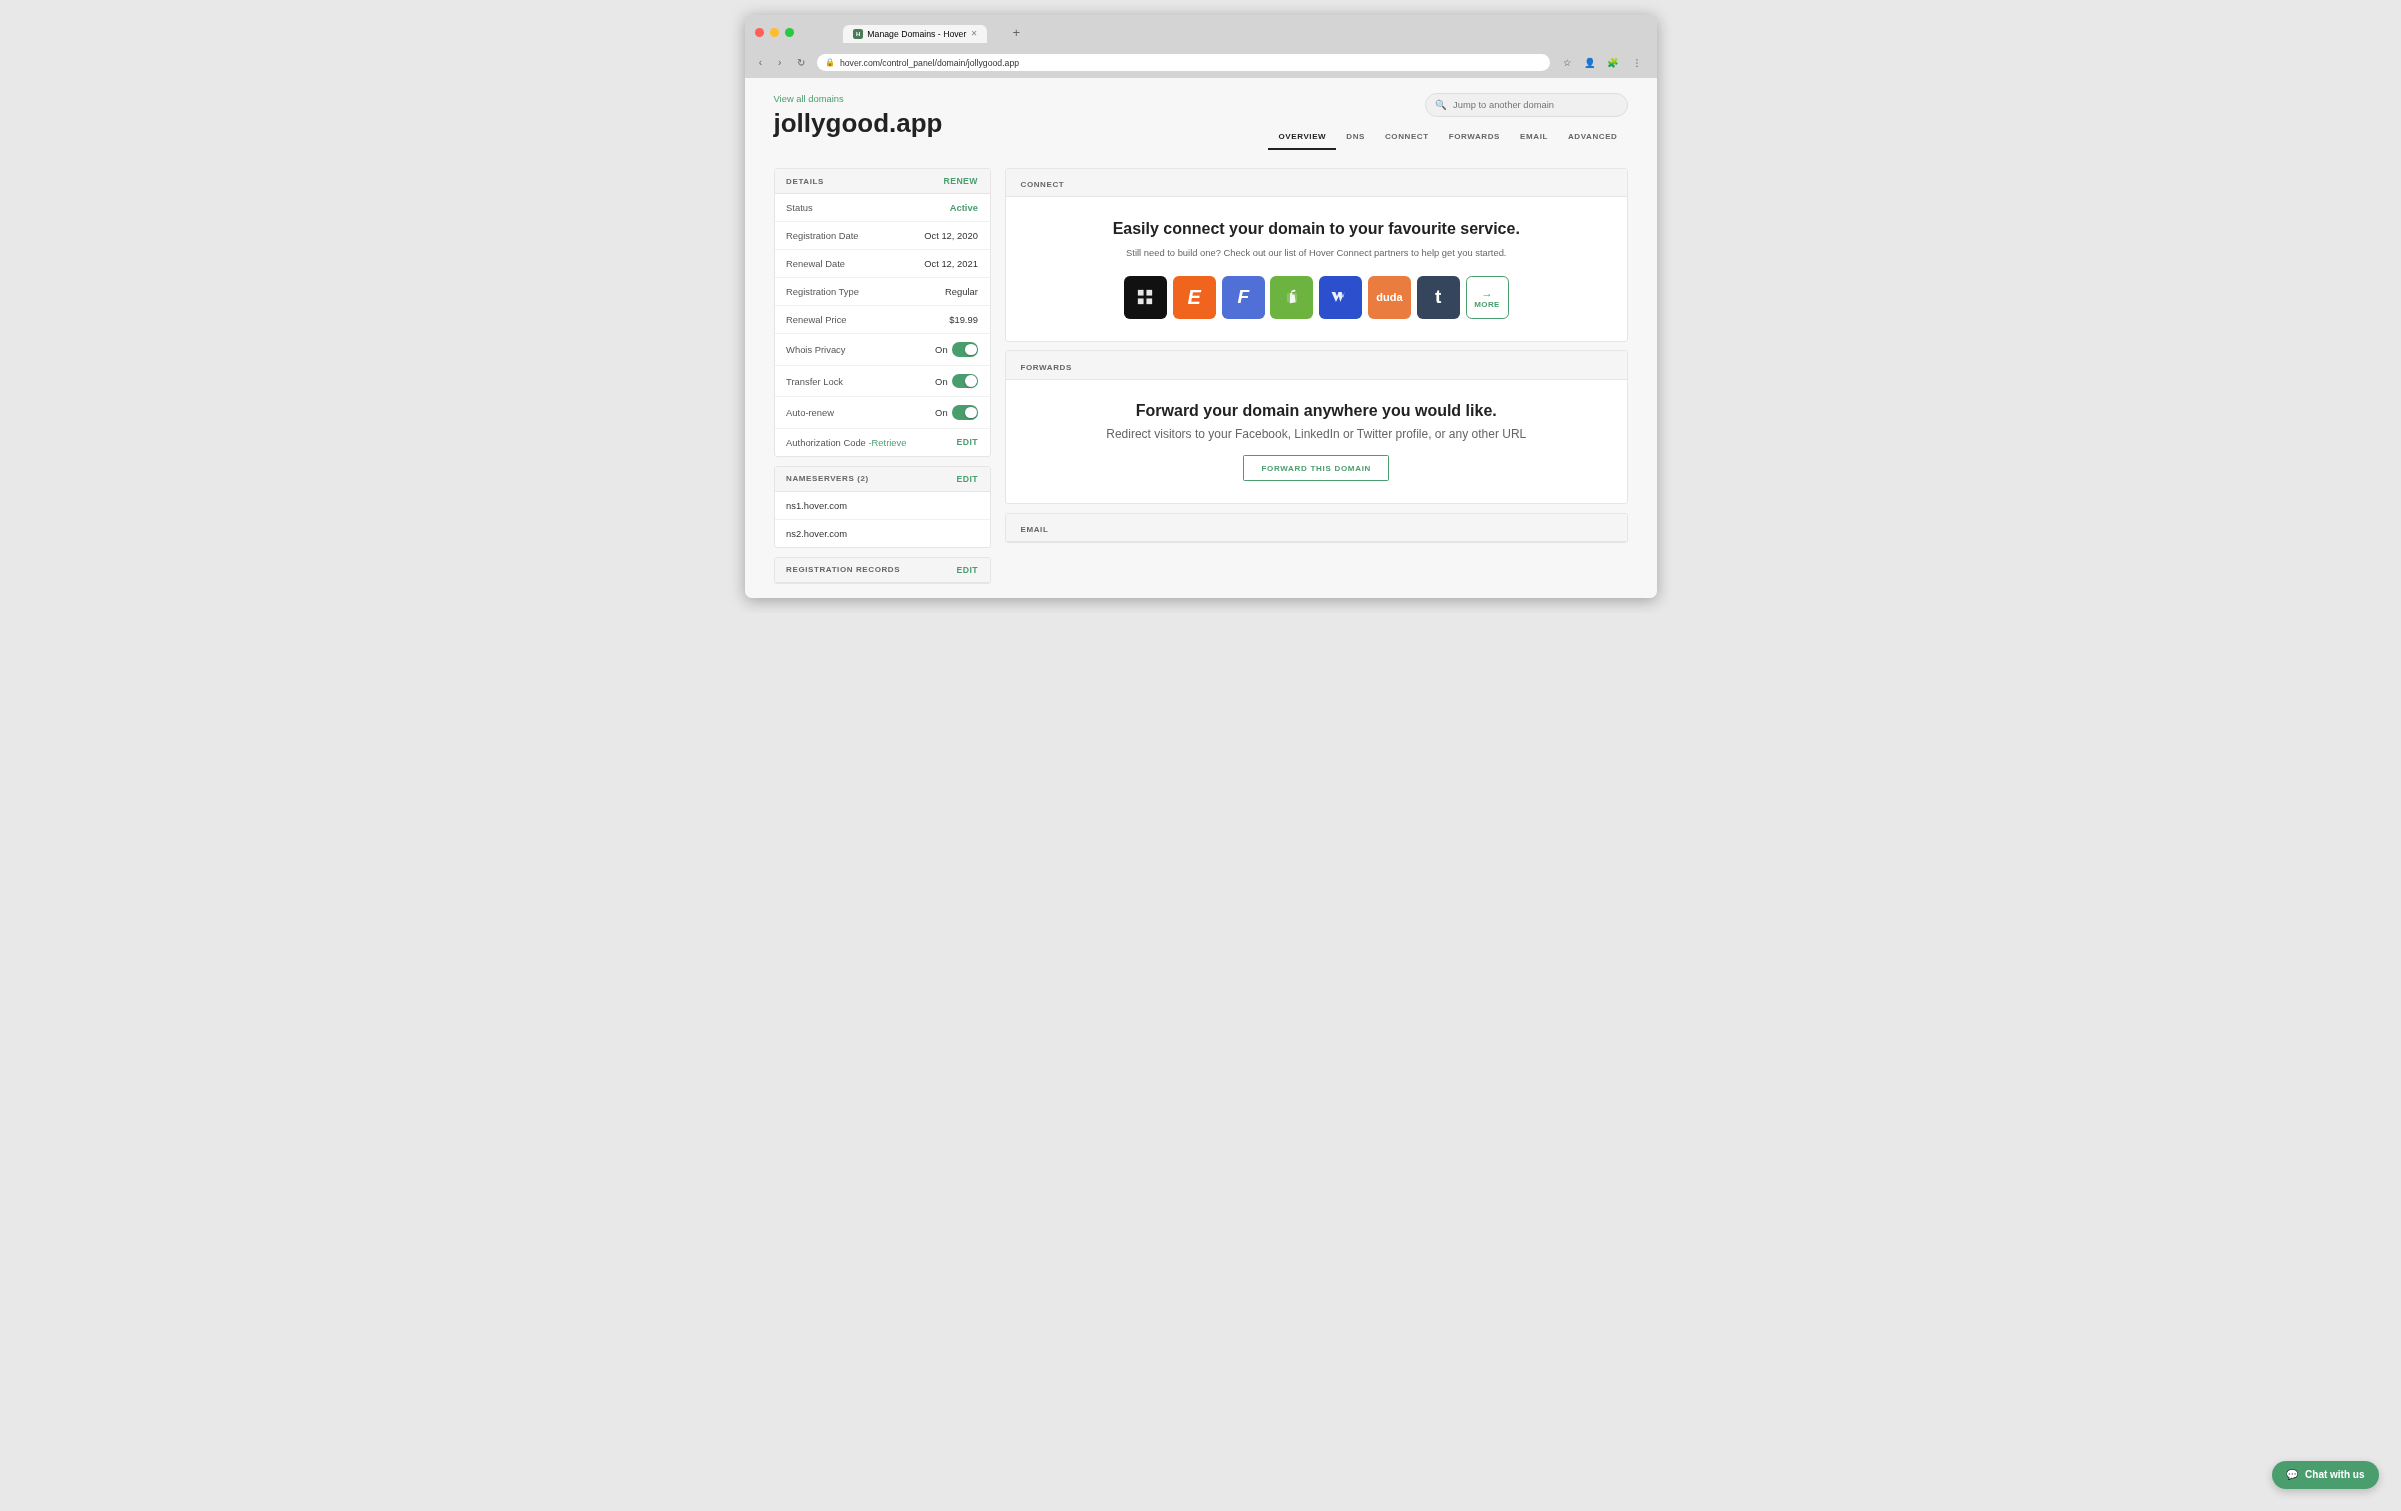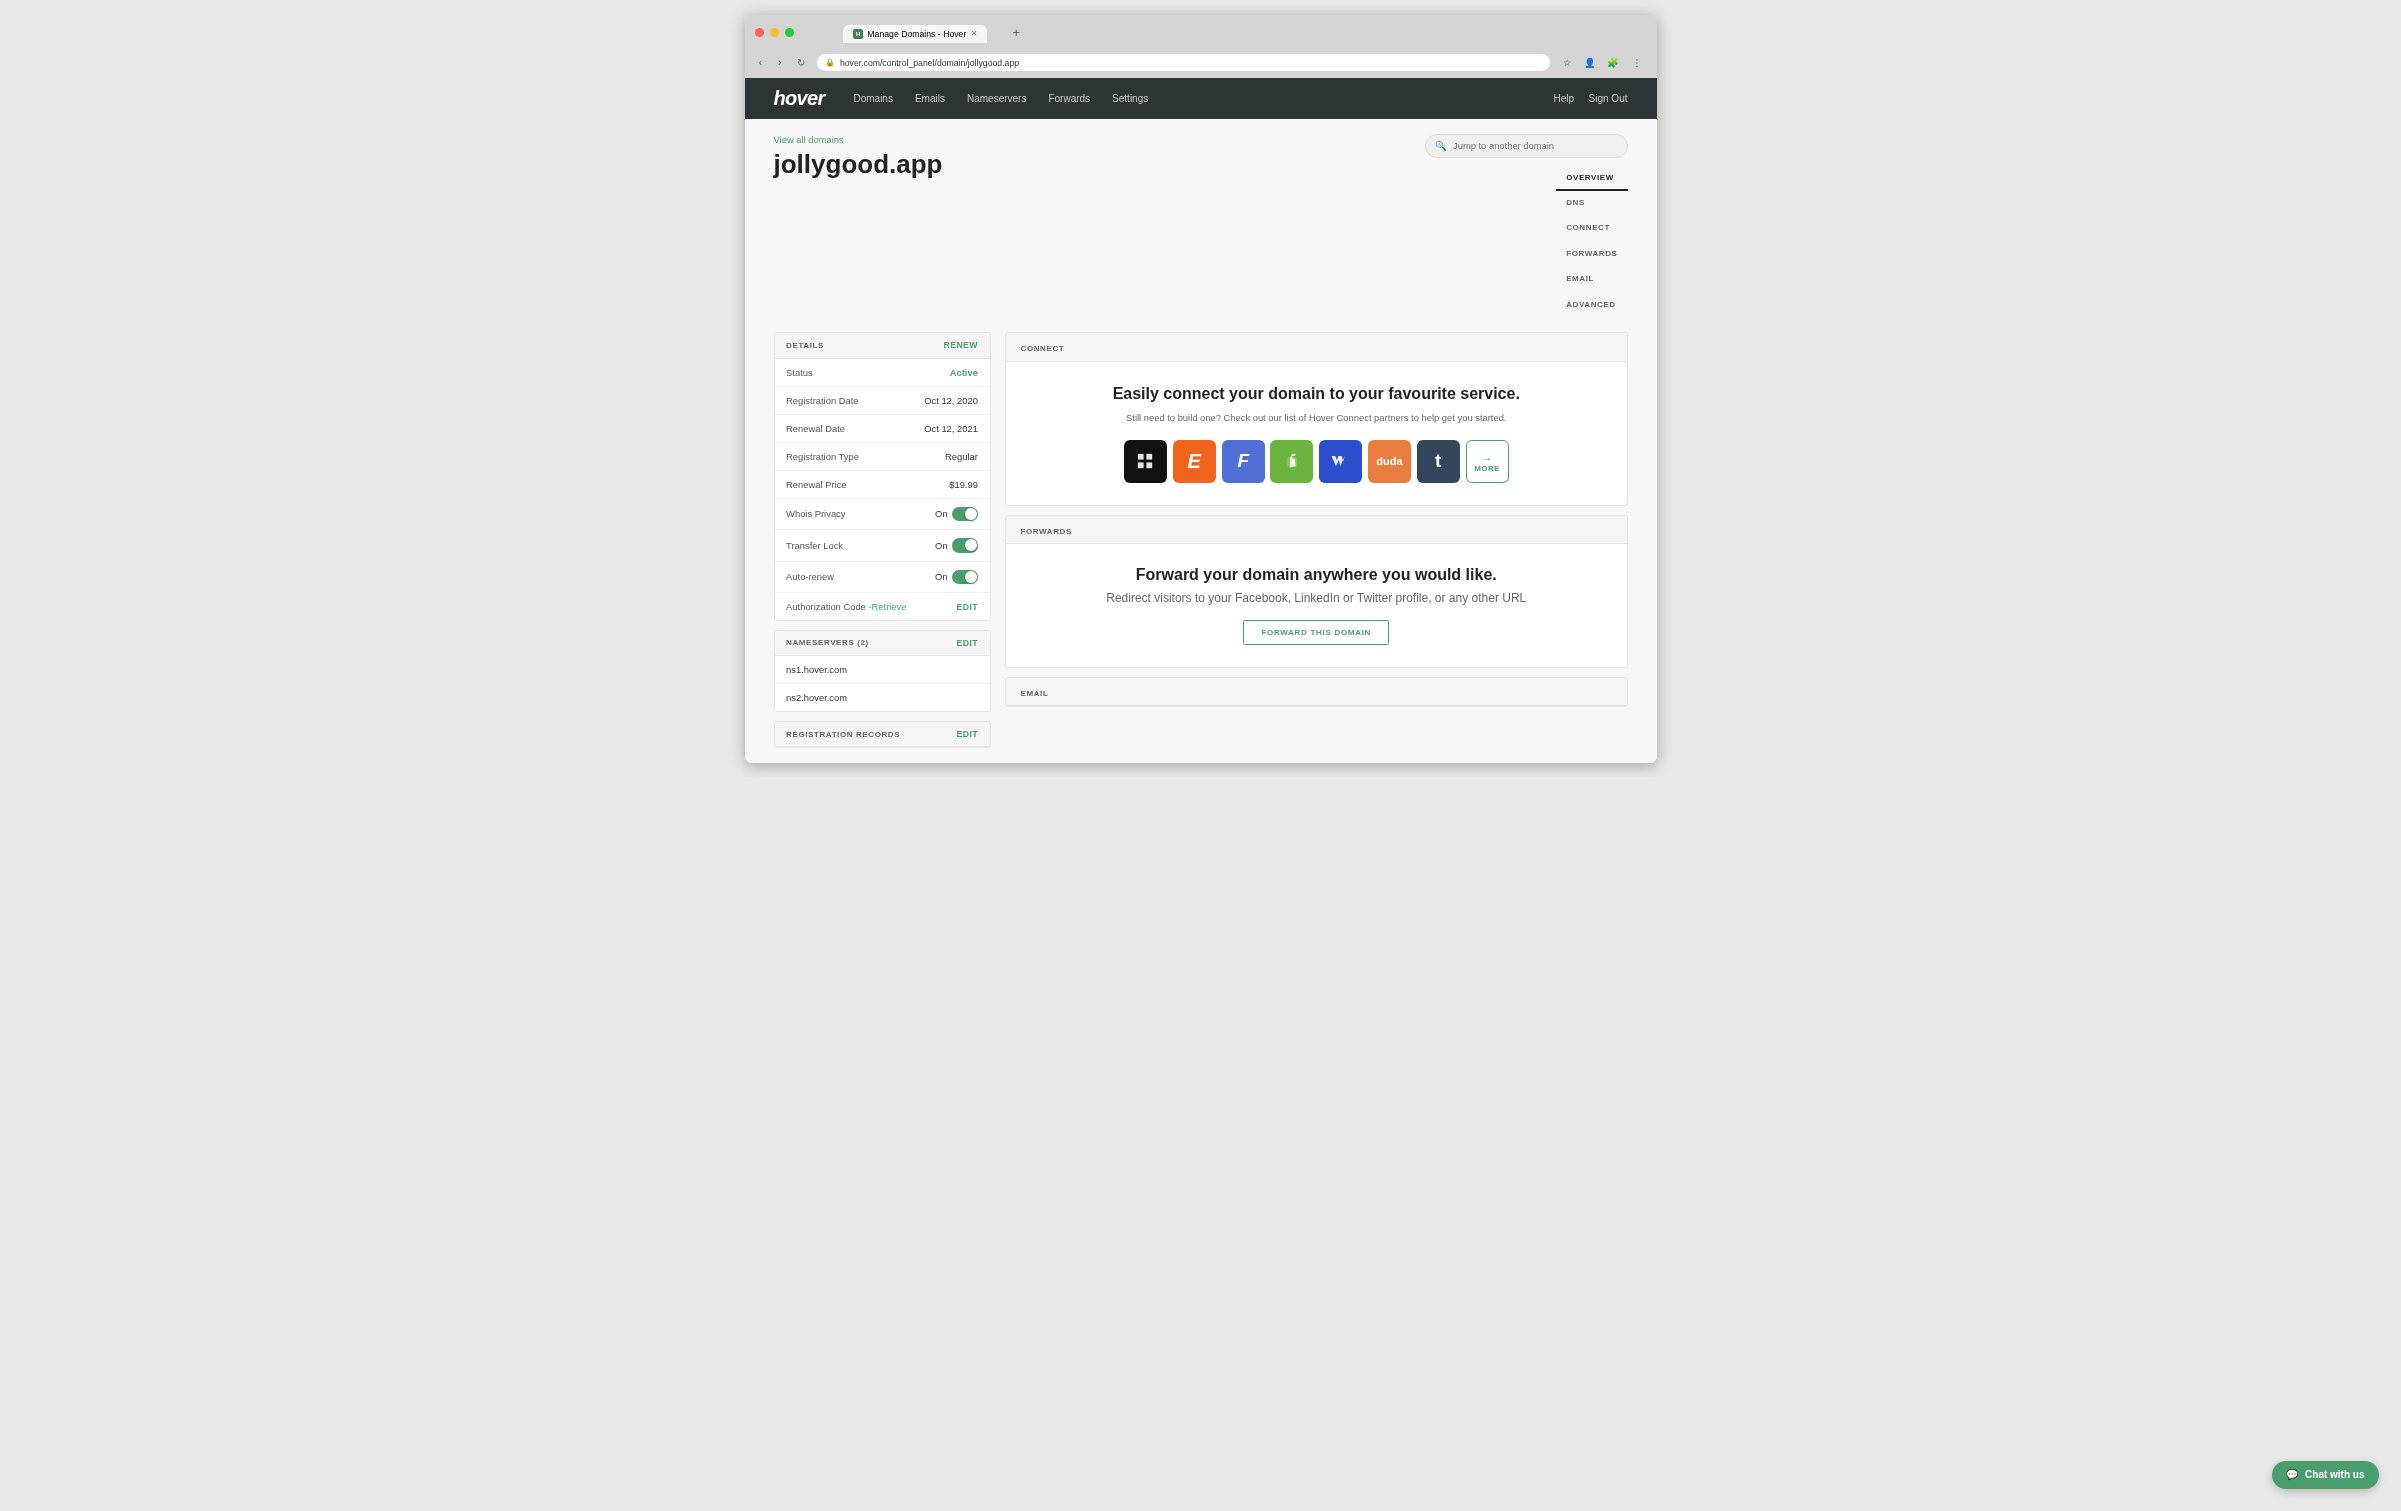--- a/index.html
+++ b/index.html
@@ -236,21 +236,20 @@
     .auth-code-link { color: #4a9e6e; text-decoration: none; margin-top: 8px; }
 
     
     .right-panel { display: flex; flex-direction: column; gap: 0; }
 
     
     .domain-tabs {
       display: flex;
       gap: 0;
       margin-bottom: 0;
-      flex-direction: column;
     }
     .domain-tab {
       padding: 7.2px 10px;
       font-size: 8px;
       font-weight: 700;
       color: #666;
       letter-spacing: 0.6px;
       text-transform: uppercase;
       cursor: pointer;
       border-bottom: 2.2px solid transparent;
@@ -442,34 +441,20 @@
     <div class="browser-actions">
       <div class="browser-action-btn">☆</div>
       <div class="browser-action-btn">👤</div>
       <div class="browser-action-btn">🧩</div>
       <div class="browser-action-btn">⋮</div>
     </div>
   </div>
 
   <div class="page-content">
 
-    <div class="top-nav">
-      <div class="nav-logo">hover</div>
-      <div class="nav-links">
-        <a class="nav-link">Domains</a>
-        <a class="nav-link">Emails</a>
-        <a class="nav-link">Nameservers</a>
-        <a class="nav-link">Forwards</a>
-        <a class="nav-link">Settings</a>
-      </div>
-      <div class="nav-right">
-        <a class="nav-right-link">Help</a>
-        <a class="nav-right-link">Sign Out</a>
-      </div>
-    </div>
 
     <div class="main-container">
       <div class="page-top-bar">
         <div class="page-top-left">
           <a class="view-all-link">View all domains</a>
           <h1 class="domain-title">jollygood.app</h1>
         </div>
         <div class="page-top-right">
           <div class="jump-search">
             <span class="jump-search-icon">🔍</span>

